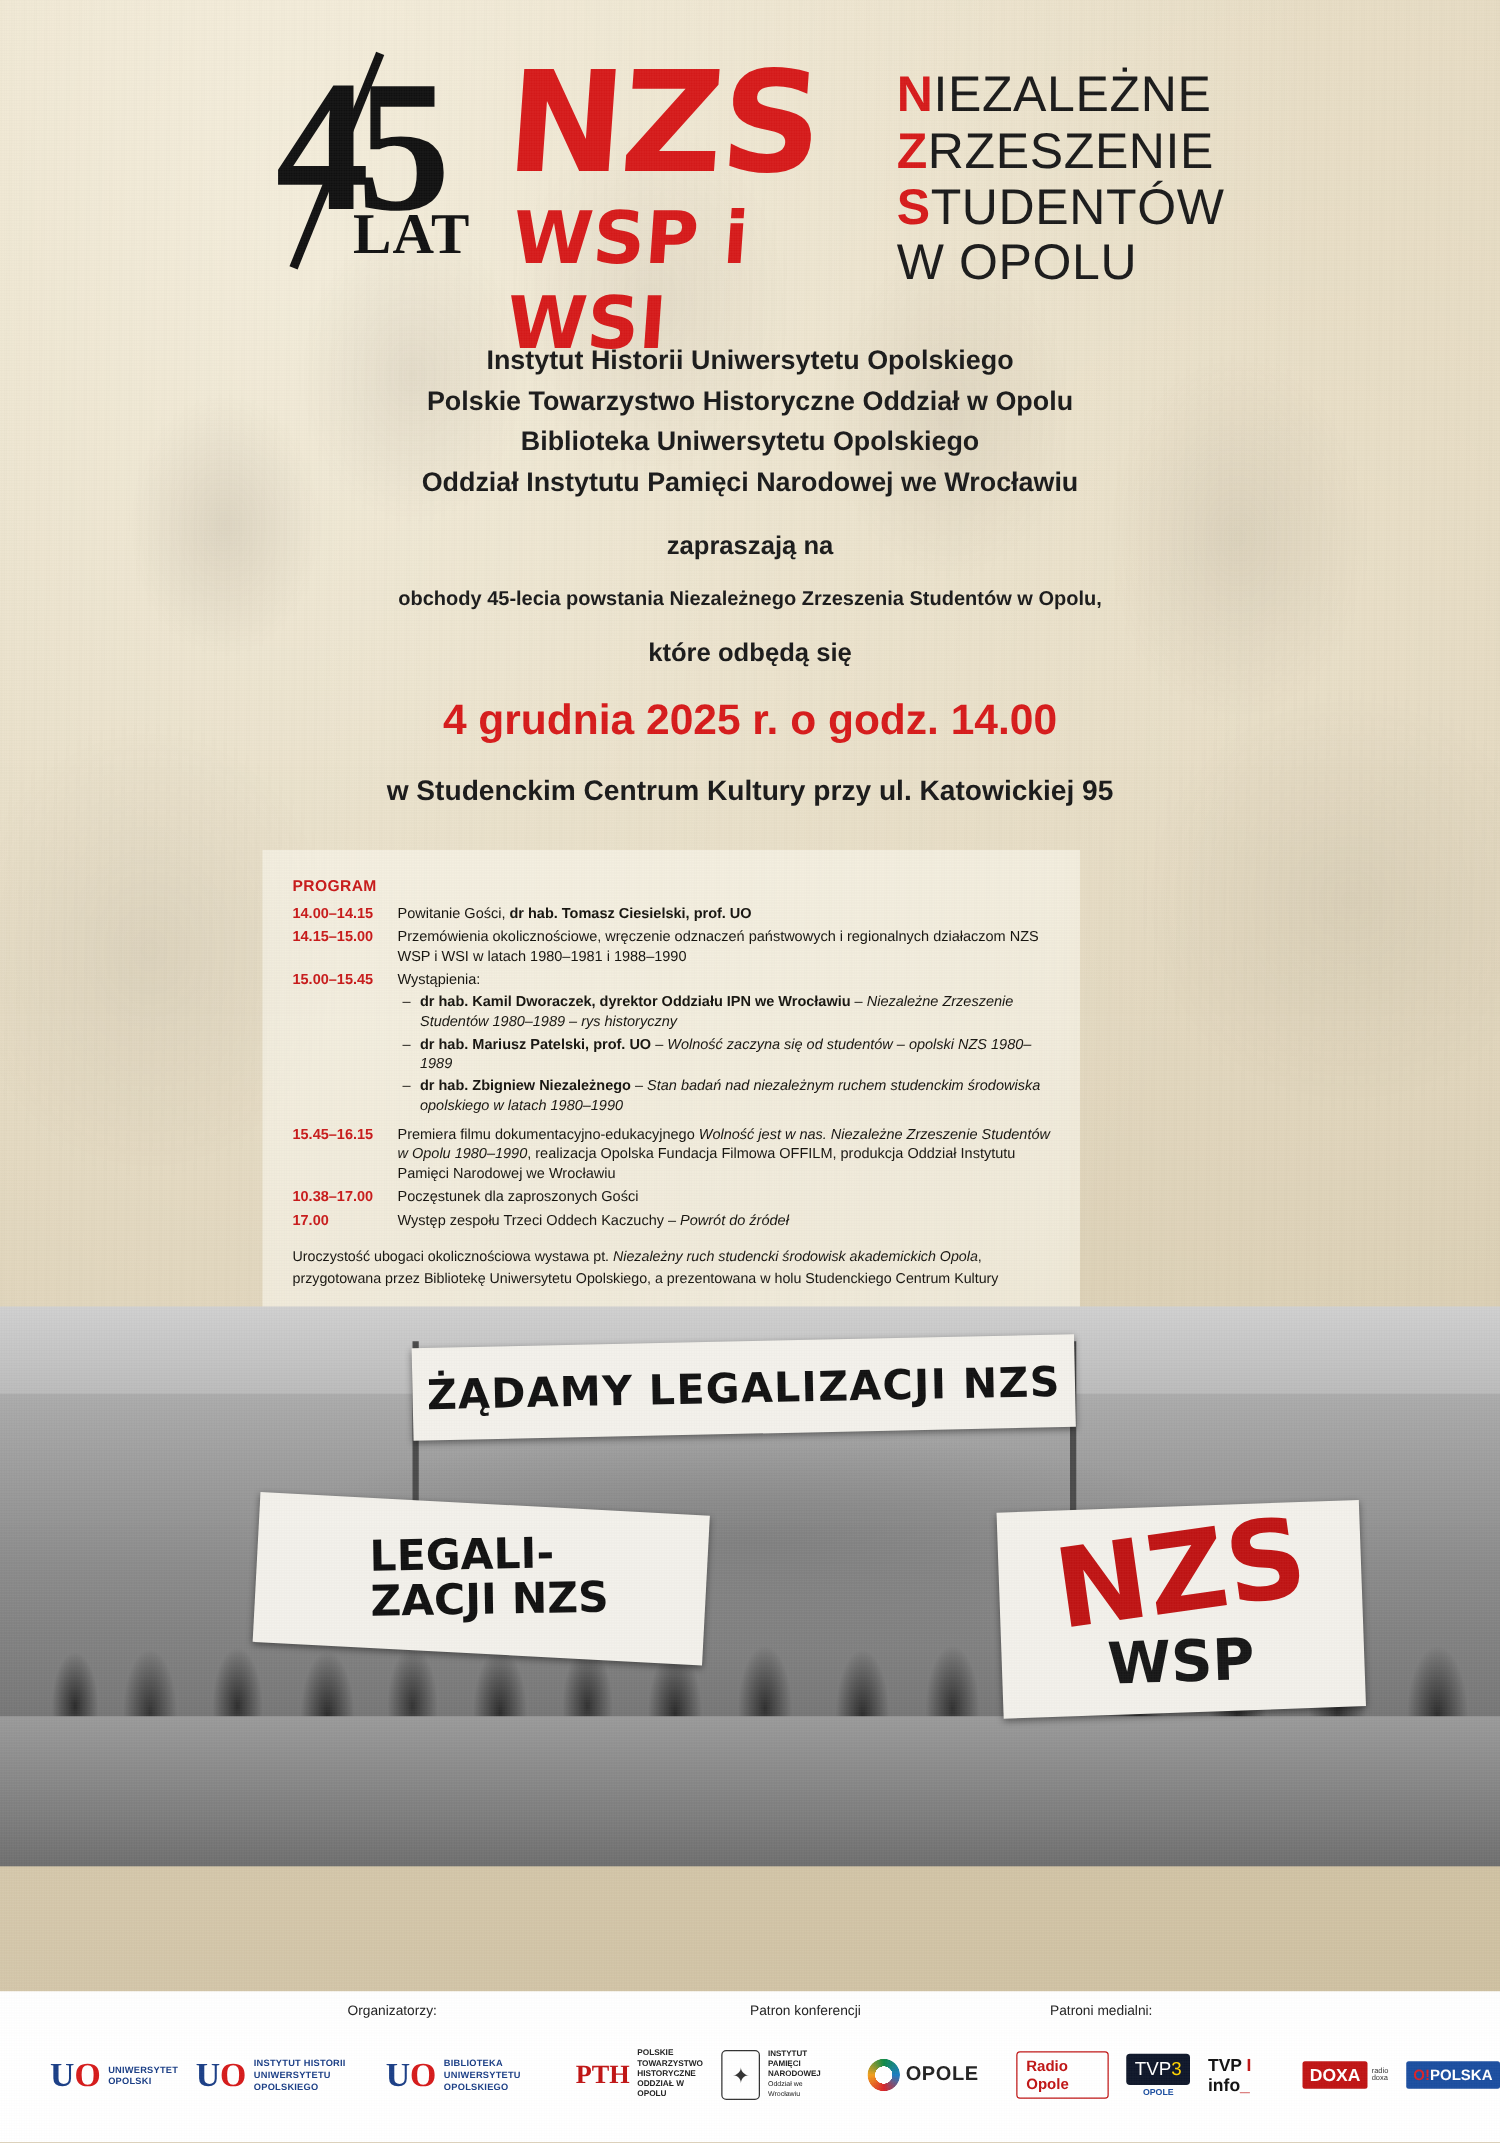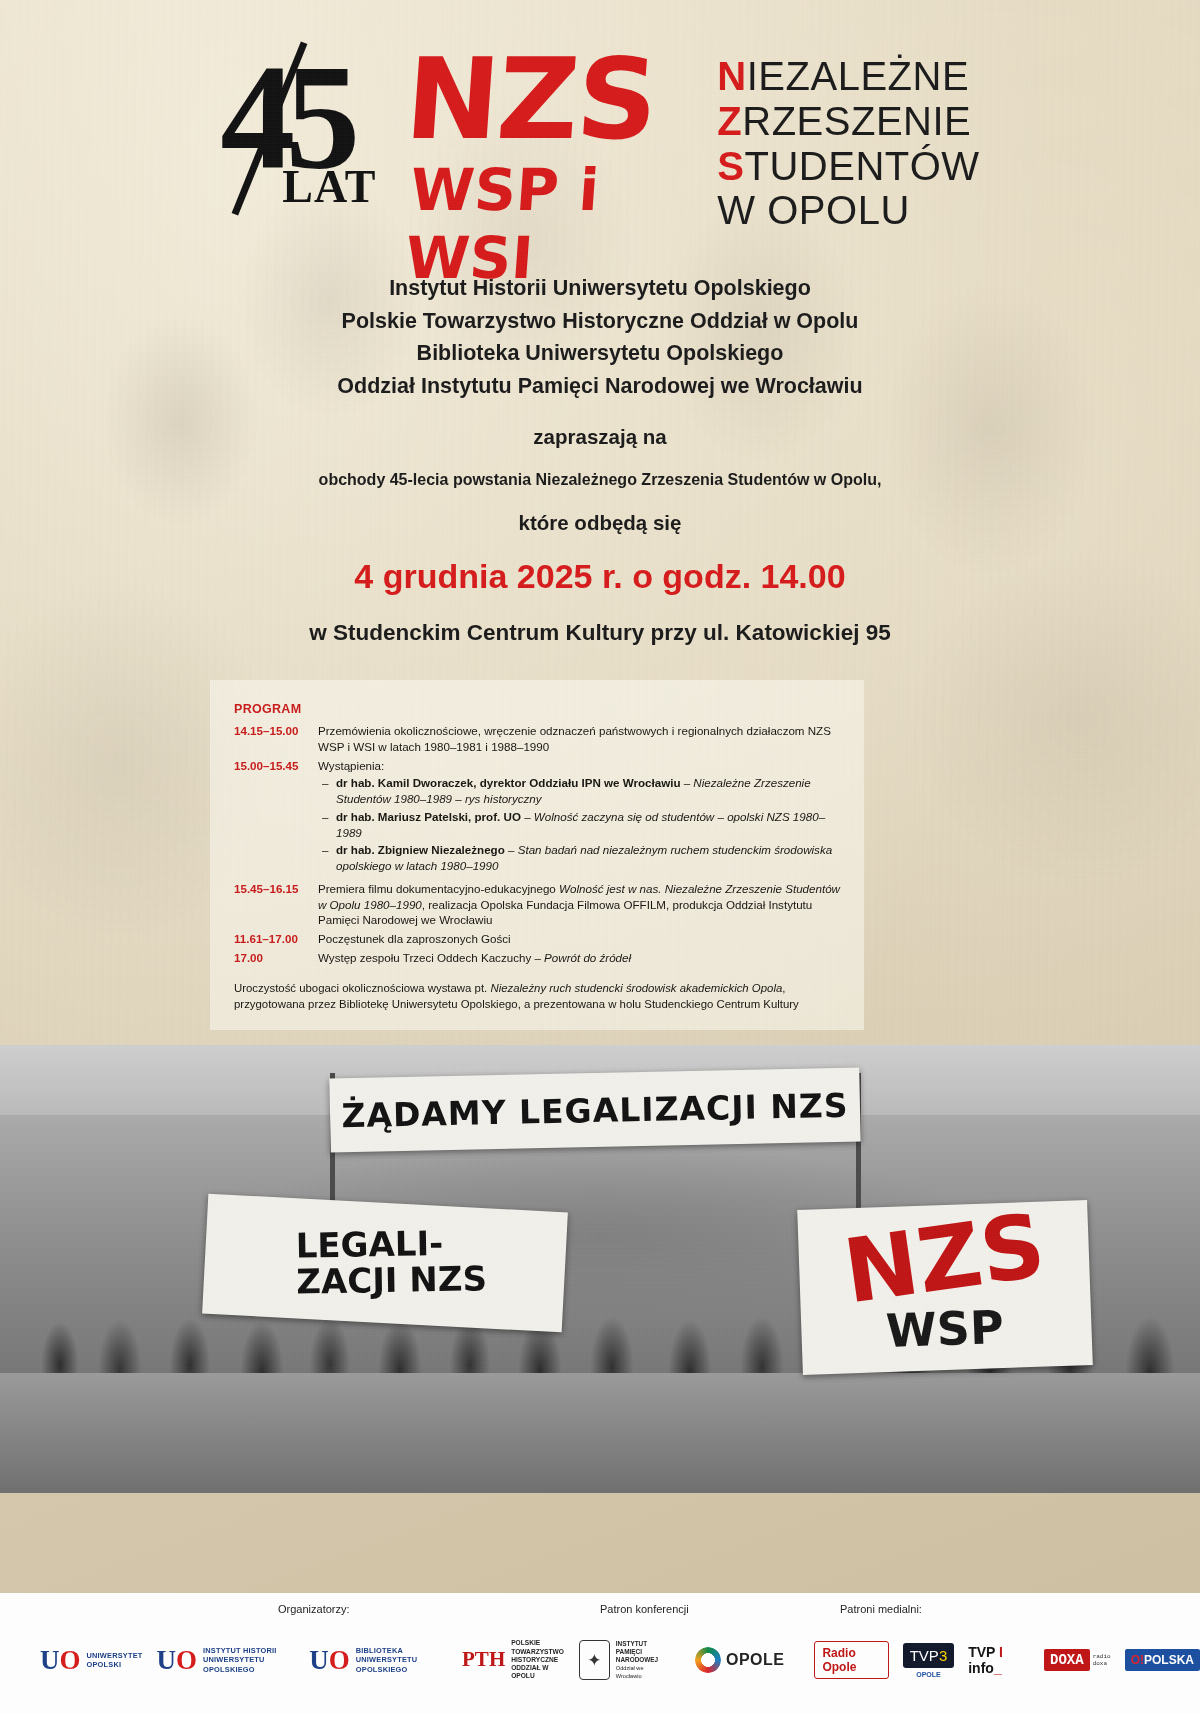--- a/index.html
+++ b/index.html
@@ -249,21 +249,21 @@
     border:1.4px solid #c01414;color:#c01414;font-size:12px;font-weight:700;
     padding:4px 7px;border-radius:3px;
   }
   .tvp3{
     background:#0f172a;color:#fff;font-weight:400;font-size:15px;padding:4px 7px;border-radius:3px;
   }
   .tvp3 .three{color:#ffd400;}
   .tvp-sub{font-size:7px;color:#1b4ea0;font-weight:700;text-align:center;margin-top:2px;}
   .tvpinfo{font-size:14px;font-weight:700;color:#111;}
   .tvpinfo .bar{color:#c01414;}
-  .radio-doxa{display:flex;align-items:center;gap:3px;font-family:Liberation Mono, monospace;}
+  .radio-doxa{display:flex;align-items:center;gap:3px;}
   .doxa-mark{
     background:#c01414;color:#fff;font-weight:700;font-size:14px;padding:3px 6px;border-radius:2px;
   }
   .doxa-sub{font-size:6px;color:#333;}
   .opolska{
     background:#1b4ea0;color:#fff;font-weight:700;font-size:12px;padding:4px 6px;border-radius:2px;
   }
   .opolska .o{color:#d8232a;}
 </style>
 </head>
@@ -302,20 +302,24 @@
     <div class="zapr">zapraszają na</div>
     <div class="obch">obchody 45-lecia powstania Niezależnego Zrzeszenia Studentów w Opolu,</div>
     <div class="ktore">które odbędą się</div>
     <div class="date">4 grudnia 2025 r. o godz. 14.00</div>
     <div class="place">w Studenckim Centrum Kultury przy ul. Katowickiej 95</div>
   </div>
 
   <div class="program">
     <h4>PROGRAM</h4>
 
+    <div class="prow">
+      <div class="t">14.00–14.15</div>
+      <div class="d">Powitanie Gości, <b>dr hab. Tomasz Ciesielski, prof. UO</b></div>
+    </div>
 
     <div class="prow">
       <div class="t">14.15–15.00</div>
       <div class="d">Przemówienia okolicznościowe, wręczenie odznaczeń państwowych i regionalnych działaczom NZS WSP i WSI w latach 1980–1981 i 1988–1990</div>
     </div>
 
     <div class="prow">
       <div class="t">15.00–15.45</div>
       <div class="d">
         <span>Wystąpienia:</span>
@@ -326,21 +330,21 @@
         </ul>
       </div>
     </div>
 
     <div class="prow">
       <div class="t">15.45–16.15</div>
       <div class="d">Premiera filmu dokumentacyjno-edukacyjnego <i>Wolność jest w nas. Niezależne Zrzeszenie Studentów w Opolu 1980–1990</i>, realizacja Opolska Fundacja Filmowa OFFILM, produkcja Oddział Instytutu Pamięci Narodowej we Wrocławiu</div>
     </div>
 
     <div class="prow">
-      <div class="t">11.61–17.00</div>
+      <div class="t">10.38–17.00</div>
       <div class="d">Poczęstunek dla zaproszonych Gości</div>
     </div>
 
     <div class="prow">
       <div class="t">17.00</div>
       <div class="d">Występ zespołu Trzeci Oddech Kaczuchy – <i>Powrót do źródeł</i></div>
     </div>
 
     <div class="note">Uroczystość ubogaci okolicznościowa wystawa pt. <i>Niezależny ruch studencki środowisk akademickich Opola</i>, przygotowana przez Bibliotekę Uniwersytetu Opolskiego, a prezentowana w holu Studenckiego Centrum Kultury</div>
   </div>

